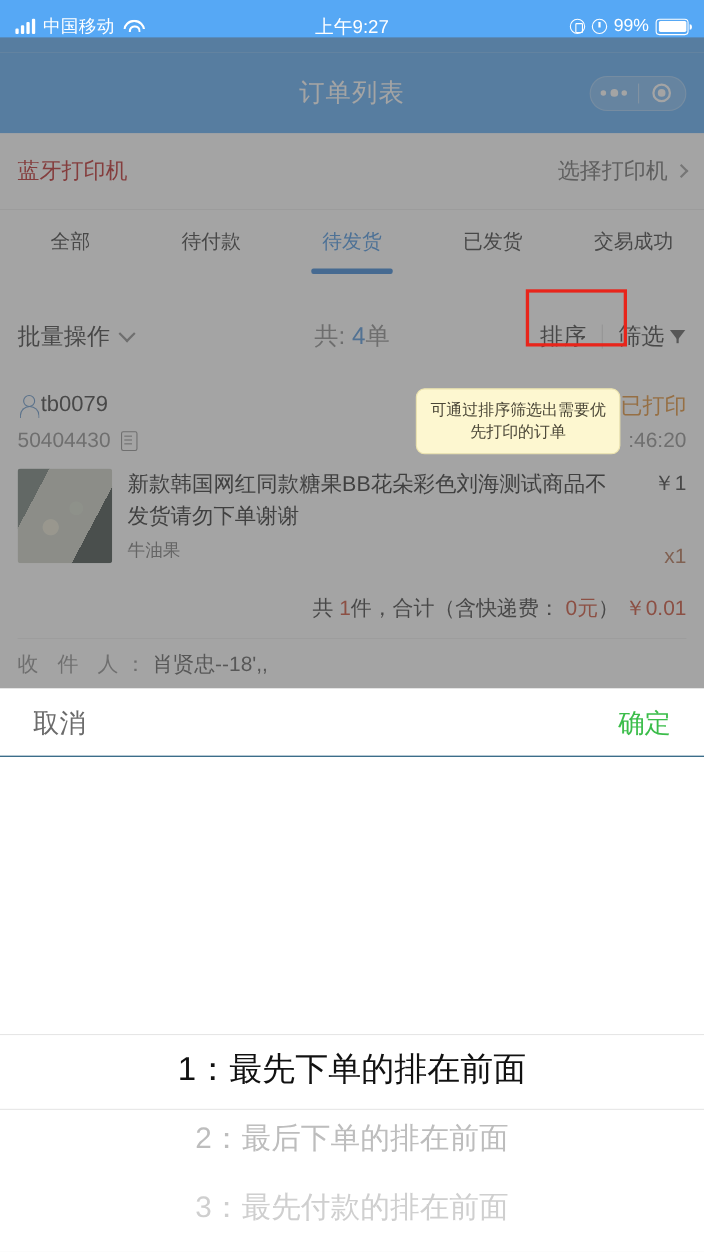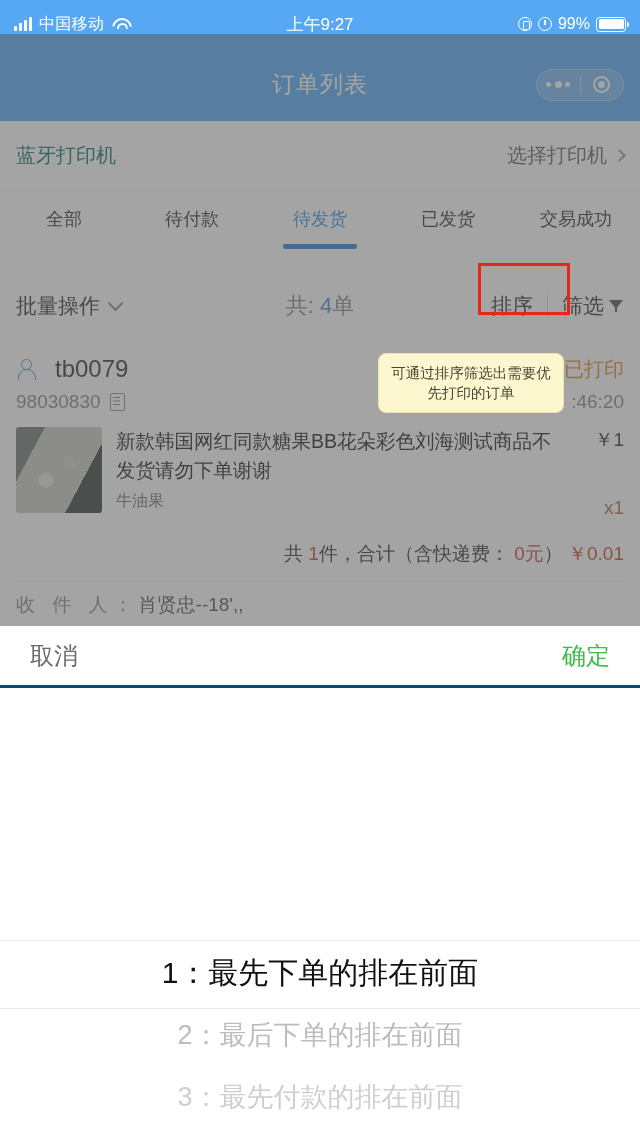--- a/index.html
+++ b/index.html
@@ -74,21 +74,21 @@
     width:17px;height:17px;border:2px solid #fff;border-radius:50%;
     display:flex;align-items:center;justify-content:center;
   }
   .capsule-target span::after{content:"";width:7px;height:7px;border-radius:50%;background:#fff;}
 
   
   .printer-bar {
     height:70px; background:#ffffff; display:flex; align-items:center;
     padding:0 16px; border-bottom:1px solid #eeeeee;
   }
-  .printer-label { font-size:20px; color:#0f766e; }
+  .printer-label { font-size:20px; color:#b91c1c; }
   .printer-select { margin-left:auto; display:flex; align-items:center; gap:8px; font-size:20px; color:#666; }
   .chev-right { width:9px;height:9px;border-right:2px solid #9a9a9a;border-bottom:2px solid #9a9a9a;transform:rotate(-45deg); }
 
   
   .tab-bar { height:80px; background:#fff; display:flex; align-items:flex-start; position:relative; }
   .tab { flex:1; text-align:center; padding-top:16px; font-size:18px; color:#333; position:relative; }
   .tab.active { color:#3f8fe0; }
   .tab.active::after {
     content:""; position:absolute; left:50%; transform:translateX(-50%);
     bottom:-18px; width:74px; height:5px; background:#2f7fd4; border-radius:2px;
@@ -110,21 +110,21 @@
   .funnel-icon { width:15px; height:14px; position:relative; display:inline-block; }
   .funnel-icon::before{
     content:""; position:absolute; left:0; top:1px; width:0;height:0;
     border-left:7px solid transparent; border-right:7px solid transparent; border-top:9px solid #555;
   }
   .funnel-icon::after{ content:""; position:absolute; left:6px; top:8px; width:2px;height:5px;background:#555; }
 
   
   .order-card { background:#fff; padding:0 16px; }
   .order-head { display:flex; align-items:center; padding-top:14px; }
-  .buyer { display:flex; align-items:center; gap:21px; font-size:24px; color:#333; }
+  .buyer { display:flex; align-items:center; gap:3px; font-size:20px; color:#333; }
   .person-icon { width:18px;height:20px;position:relative;display:inline-block; }
   .person-icon::before{content:"";position:absolute;left:5px;top:0;width:9px;height:9px;border:1.8px solid #5b8fc7;border-radius:50%;}
   .person-icon::after{content:"";position:absolute;left:1.5px;top:10px;width:16px;height:10px;border:1.8px solid #5b8fc7;border-bottom:none;border-radius:9px 9px 0 0;}
   .order-status { margin-left:auto; font-size:20px; color:#e08b2c; }
   .order-sub { display:flex; align-items:center; padding-top:8px; }
   .order-no { font-size:19px; color:#8a8a8a; display:flex; align-items:center; gap:9px; }
   .copy-icon {
     width:15px;height:18px;border:1.6px solid #8a8a8a;border-radius:2px;
     display:inline-block;position:relative;
   }
@@ -174,21 +174,21 @@
     border:3px solid #e8251b; z-index:8; pointer-events:none;
   }
 
   
   #action-sheet {
     position:absolute; left:0; top:626px; width:640px; height:512px;
     background:#ffffff; z-index:10; overflow:hidden;
   }
   .sheet-header {
     height:62px; display:flex; align-items:center; padding:0 30px;
-    border-bottom:3px solid #0c4a6e; background:#fff;
+    border-bottom:1px solid #0c4a6e; background:#fff;
   }
   .sheet-cancel { font-size:24px; color:#6b6b6b; }
   .sheet-confirm { margin-left:auto; font-size:24px; color:#3bbd4a; }
 
   .picker { position:relative; height:450px; overflow:hidden; }
   .picker-list {
     position:absolute; left:0; right:0; top:0;
     display:flex; flex-direction:column; align-items:center;
   }
   .picker-item {
@@ -283,21 +283,21 @@
   <div class="order-card">
     <div class="order-head">
       <span class="buyer">
         <span class="person-icon"></span>
         <span>tb0079</span>
       </span>
       <span class="order-status">已打印</span>
     </div>
     <div class="order-sub">
       <span class="order-no">
-        <span>98030830</span>
+        <span>50404430</span>
         <span class="copy-icon"></span>
       </span>
       <span class="order-time">:46:20</span>
     </div>
 
     <div class="product-row">
       <div class="thumb"></div>
       <div class="prod-mid">
         <div class="prod-title">新款韩国网红同款糖果BB花朵彩色刘海测试商品不发货请勿下单谢谢</div>
         <div class="prod-sku">牛油果</div>

